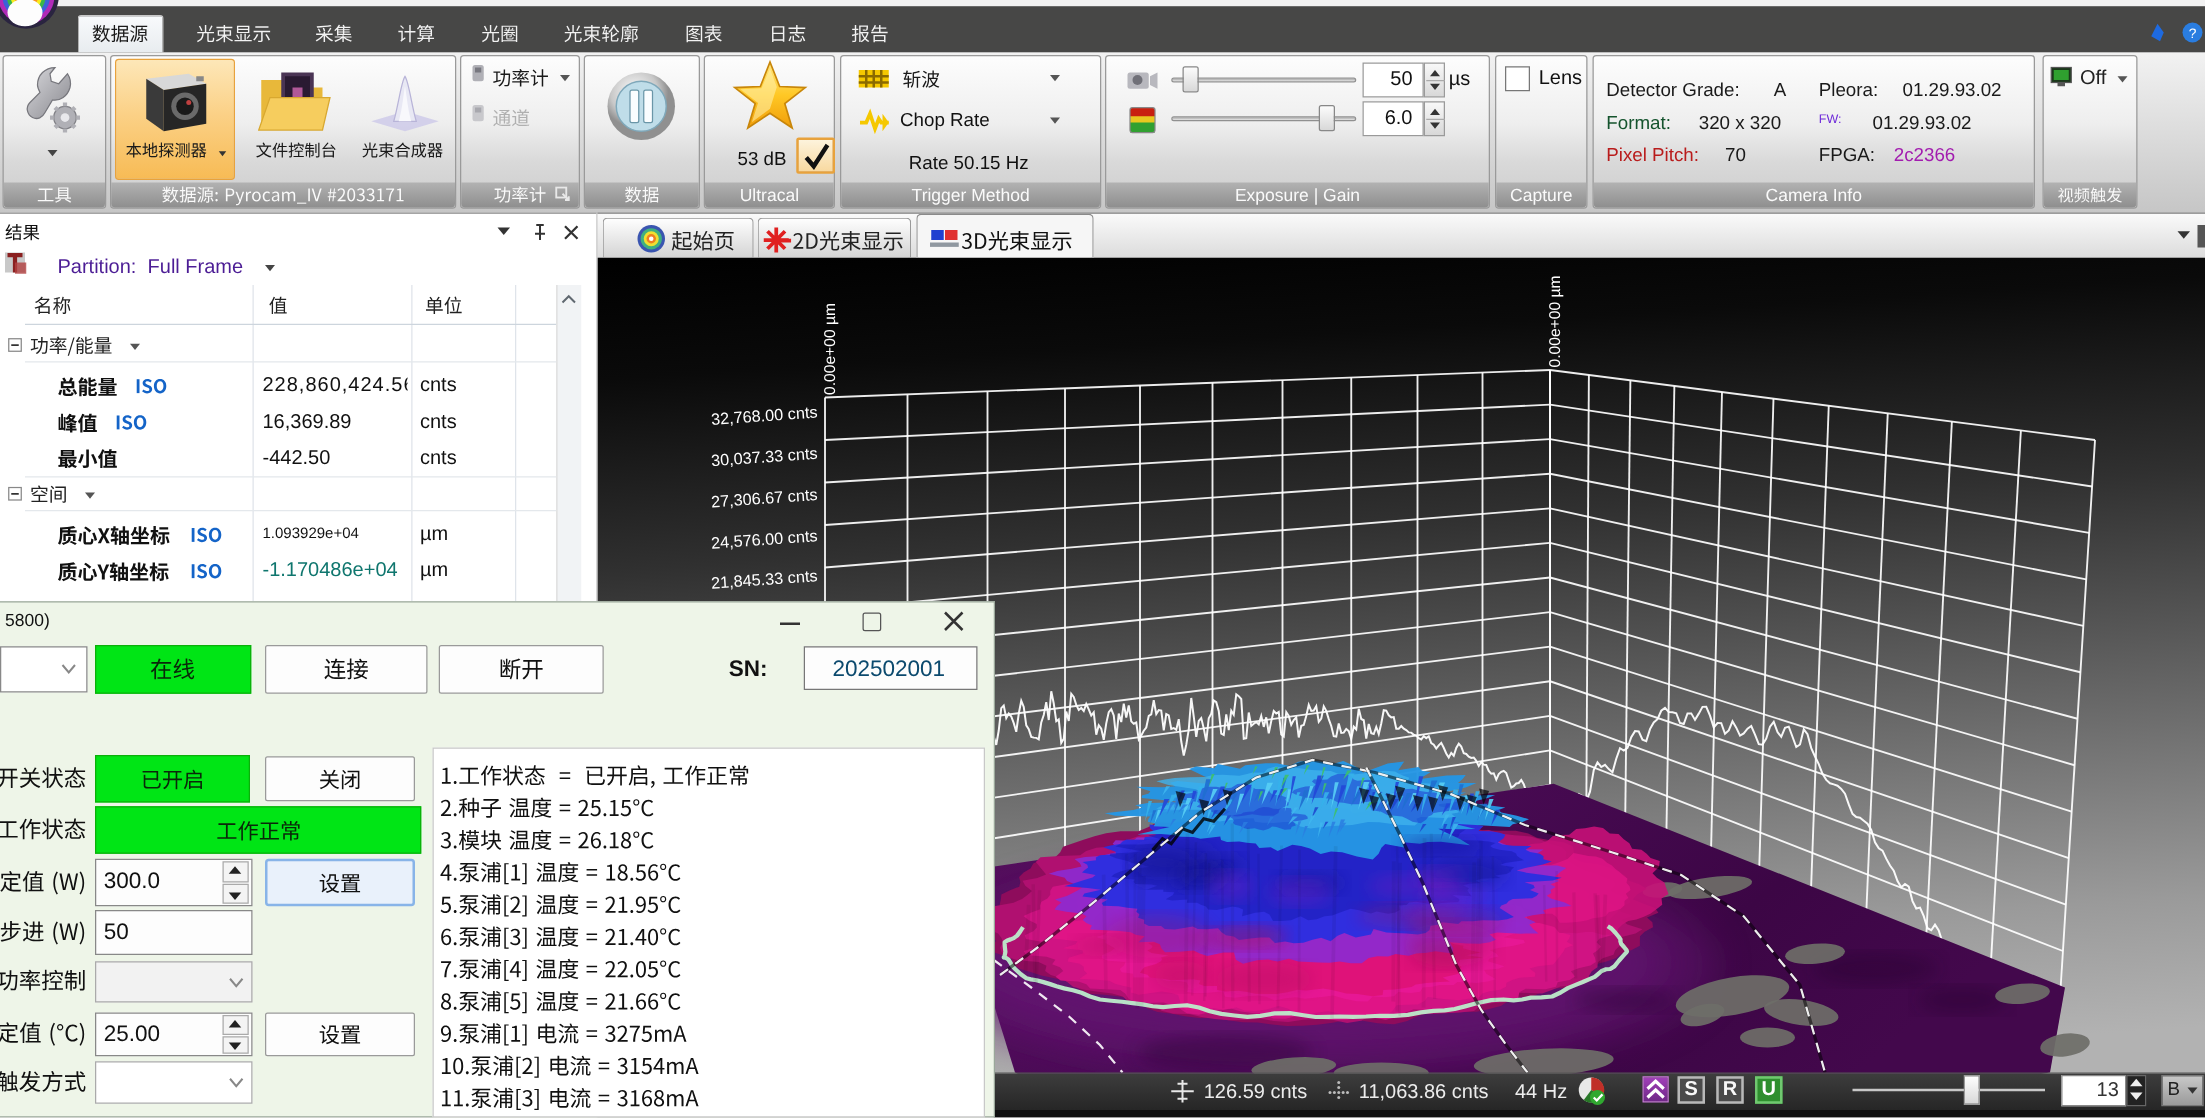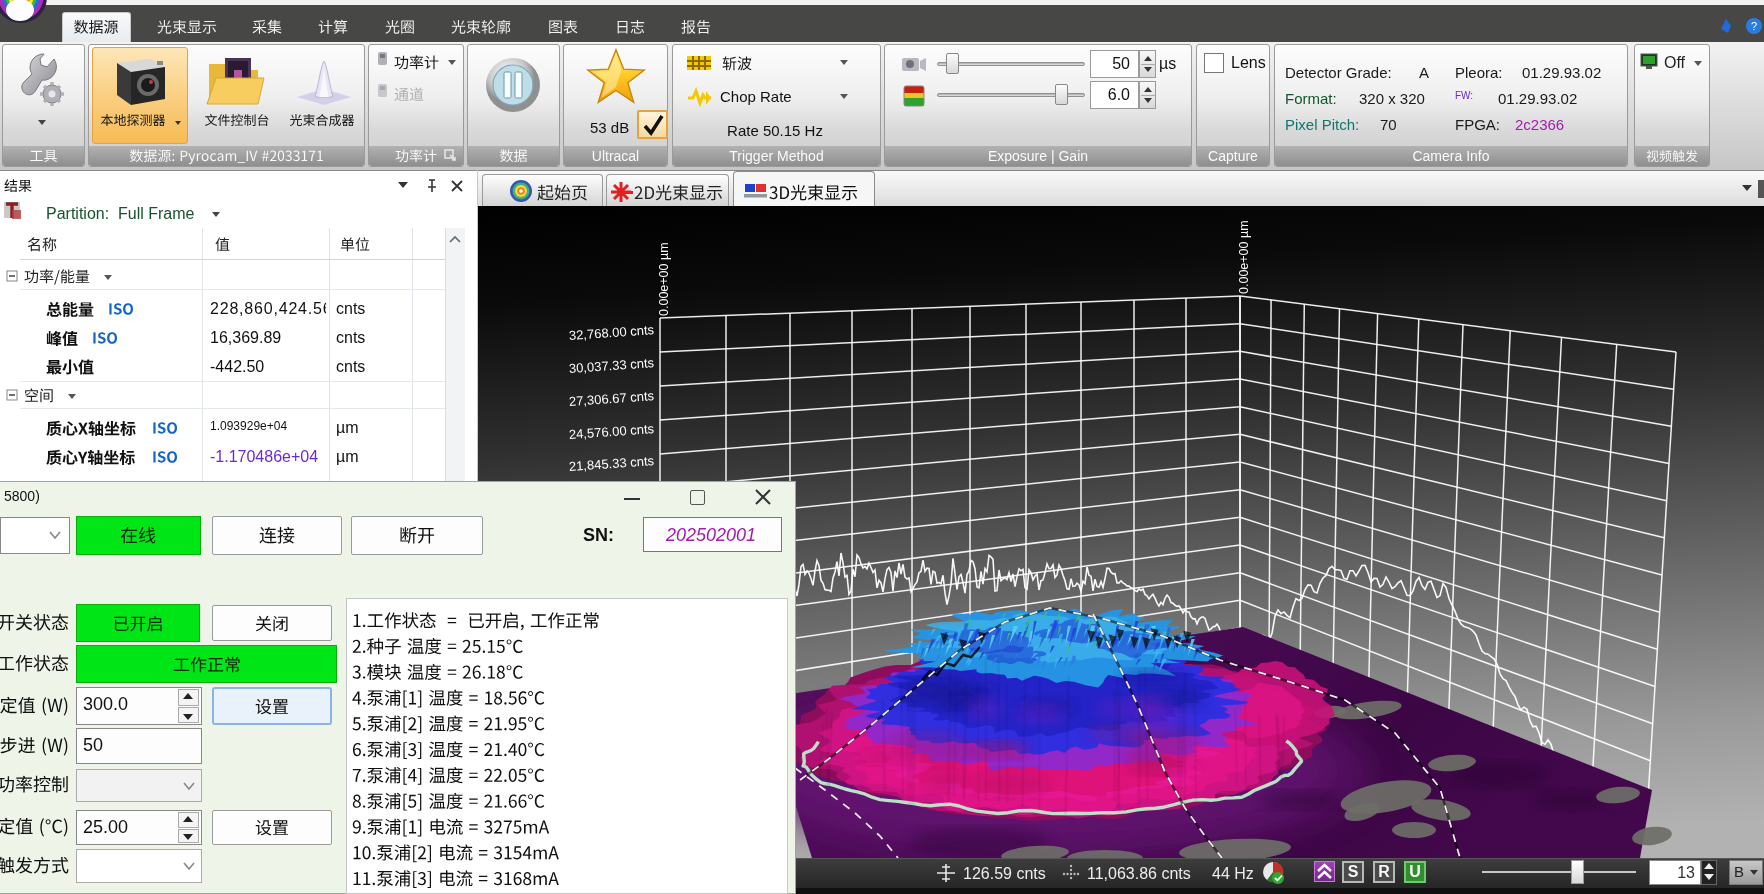--- a/index.html
+++ b/index.html
@@ -317,21 +317,21 @@
 <div style="position:absolute;left:1196px;top:148px;width:74px;text-align:center;font-size:14px;color:#fafafa">Capture</div>
 <div style="position:absolute;left:1204px;top:53px;width:20px;height:20px;background:#fff;border:1px solid #777"></div>
 <div style="position:absolute;left:1231px;top:54px;font-size:16px;color:#111">Lens</div>
 <div style="position:absolute;left:1274px;top:44px;width:354px;height:123px;border:1px solid #9a9a9a;border-radius:3px;background:linear-gradient(180deg,#fdfdfd 0%,#eee 45%,#d9d9d9 70%,#ccc 100%)"></div>
 <div style="position:absolute;left:1275px;top:146px;width:352px;height:20px;background:linear-gradient(180deg,#b2b2b2,#8e8e8e);border-radius:0 0 3px 3px"></div>
 <div style="position:absolute;left:1274px;top:148px;width:354px;text-align:center;font-size:14px;color:#fafafa">Camera Info</div>
 <div style="position:absolute;left:1285px;top:64px;font-size:15px;color:#1a1a1a">Detector Grade:</div>
 <div style="position:absolute;left:1419px;top:64px;font-size:15px;color:#1a1a1a">A</div>
 <div style="position:absolute;left:1285px;top:90px;font-size:15px;color:#14532d">Format:</div>
 <div style="position:absolute;left:1359px;top:90px;font-size:15px;color:#1a1a1a">320 x 320</div>
-<div style="position:absolute;left:1285px;top:116px;font-size:15px;color:#0f766e">Pixel Pitch:</div>
+<div style="position:absolute;left:1285px;top:116px;font-size:15px;color:#b91c1c">Pixel Pitch:</div>
 <div style="position:absolute;left:1380px;top:116px;font-size:15px;color:#1a1a1a">70</div>
 <div style="position:absolute;left:1455px;top:64px;font-size:15px;color:#1a1a1a">Pleora:</div>
 <div style="position:absolute;left:1522px;top:64px;font-size:15px;color:#1a1a1a">01.29.93.02</div>
 <div style="position:absolute;left:1455px;top:90px;font-size:10px;color:#6d28d9">FW:</div>
 <div style="position:absolute;left:1498px;top:90px;font-size:15px;color:#1a1a1a">01.29.93.02</div>
 <div style="position:absolute;left:1455px;top:116px;font-size:15px;color:#1a1a1a">FPGA:</div>
 <div style="position:absolute;left:1515px;top:116px;font-size:15px;color:#a21caf">2c2366</div>
 <div style="position:absolute;left:1634px;top:44px;width:76px;height:123px;border:1px solid #9a9a9a;border-radius:3px;background:linear-gradient(180deg,#fdfdfd 0%,#eee 45%,#d9d9d9 70%,#ccc 100%)"></div>
 <div style="position:absolute;left:1635px;top:146px;width:74px;height:20px;background:linear-gradient(180deg,#b2b2b2,#8e8e8e);border-radius:0 0 3px 3px"></div>
 <svg class="ab" style="left:1640px;top:52px" width="20" height="18">
@@ -348,21 +348,21 @@
     <path d="M5 2 h6 M8 2 v7 M4 9 h8 M8 9 v5" stroke="#333" stroke-width="1.6" fill="none"></path>
   </svg>
 <svg class="ab" style="left:450px;top:179px" width="14" height="14">
     <path d="M2 2 L12 12 M12 2 L2 12" stroke="#333" stroke-width="1.8"></path>
   </svg>
 <svg class="ab" style="left:2px;top:198px" width="24" height="26">
     <rect x="2" y="4" width="16" height="16" fill="#c8c8c8"></rect>
     <path d="M4 6 h12 M10 6 v14" stroke="#8a2020" stroke-width="3.4" fill="none"></path>
     <rect x="10" y="12" width="9" height="9" fill="#b04040" opacity="0.8"></rect>
   </svg>
-<div style="position:absolute;left:46px;top:205px;font-size:16px;color:#14532d">Partition:&nbsp; Full Frame</div>
+<div style="position:absolute;left:46px;top:205px;font-size:16px;color:#4c1d95">Partition:&nbsp; Full Frame</div>
 <div style="position:absolute;left:212px;top:212px;width:0;height:0;border-left:4px solid transparent;border-right:4px solid transparent;border-top:5px solid #444"></div>
 <div style="position:absolute;left:202px;top:228px;width:1px;height:253px;background:#dfe4ea"></div>
 <div style="position:absolute;left:329px;top:228px;width:1px;height:253px;background:#dfe4ea"></div>
 <div style="position:absolute;left:412px;top:228px;width:1px;height:253px;background:#dfe4ea"></div>
 <div style="position:absolute;left:20px;top:259px;width:425px;height:1px;background:#cdd5dd"></div>
 <div style="position:absolute;left:445px;top:228px;width:20px;height:253px;background:#f1f3f5;border-left:1px solid #dcdcdc"></div>
 <svg class="ab" style="left:448px;top:234px" width="14" height="12">
     <path d="M2 8 L7 3 L12 8" stroke="#606870" stroke-width="1.6" fill="none"></path>
   </svg>
 <div style="position:absolute;left:20px;top:262px;width:425px;height:28px;border-bottom:1px solid #e4e8ec"></div>
@@ -378,21 +378,21 @@
 <div style="position:absolute;left:210px;top:357.5px;width:116px;overflow:hidden;white-space:nowrap;font-size:16px;color:#111">-442.50</div>
 <div style="position:absolute;left:336px;top:357.5px;font-size:16px;color:#111">cnts</div>
 <div style="position:absolute;left:20px;top:381px;width:425px;height:28px;border-bottom:1px solid #e4e8ec;border-top:1px solid #e4e8ec"></div>
 <svg class="ab" style="left:6px;top:389px" width="13" height="13">
     <rect x="1" y="1" width="10" height="10" fill="#fff" stroke="#888"></rect>
     <path d="M3 6 h6" stroke="#333" stroke-width="1.4"></path>
   </svg>
 <div style="position:absolute;left:68px;top:394px;width:0;height:0;border-left:4px solid transparent;border-right:4px solid transparent;border-top:5px solid #555"></div>
 <div style="position:absolute;left:210px;top:419px;width:117px;overflow:hidden;white-space:nowrap;font-size:12px;color:#111">1.093929e+04</div>
 <div style="position:absolute;left:336px;top:419px;font-size:16px;color:#111">µm</div>
-<div style="position:absolute;left:210px;top:448px;width:117px;overflow:hidden;white-space:nowrap;font-size:16px;color:#6d28d9">-1.170486e+04</div>
+<div style="position:absolute;left:210px;top:448px;width:117px;overflow:hidden;white-space:nowrap;font-size:16px;color:#0f766e">-1.170486e+04</div>
 <div style="position:absolute;left:336px;top:448px;font-size:16px;color:#111">µm</div>
 <div style="position:absolute;left:478px;top:170px;width:1286px;height:36px;background:linear-gradient(180deg,#fafafa,#dcdcdc);border-top:1px solid #888"></div>
 <div style="position:absolute;left:482px;top:174px;width:121px;height:32px;background:linear-gradient(180deg,#fefefe,#d4d4d4);border:1px solid #9a9a9a;border-bottom:none;border-radius:4px 4px 0 0"></div>
 <div style="position:absolute;left:606px;top:174px;width:123px;height:32px;background:linear-gradient(180deg,#fefefe,#d4d4d4);border:1px solid #9a9a9a;border-bottom:none;border-radius:4px 4px 0 0"></div>
 <div style="position:absolute;left:733px;top:171px;width:142px;height:35px;background:#f6f6f6;border:1px solid #8a8a8a;border-bottom:none;border-radius:4px 4px 0 0;box-shadow:0 1px 0 #f6f6f6"></div>
 <svg class="ab" style="left:509px;top:179px" width="24" height="24">
     <circle cx="12" cy="12" r="11" fill="#3a55b0"></circle>
     <circle cx="12" cy="12" r="8.5" fill="#40b080"></circle>
     <circle cx="12" cy="12" r="6" fill="#f0e030"></circle>
     <circle cx="12" cy="12" r="3.8" fill="#f08020"></circle>
@@ -775,21 +775,21 @@
   </svg>
 <div style="position:absolute;left:0px;top:517px;width:70px;height:37px;background:#fff;border:1px solid #888;z-index:41;"></div>
 <svg class="ab" style="left:48px;top:530px;z-index:41" width="14" height="10">
     <path d="M2 2 L7 8 L12 2" stroke="#888" stroke-width="1.6" fill="none"></path>
   </svg>
 <div style="position:absolute;left:76px;top:516px;width:125px;height:39px;background:#00e515;border:1px solid #0ab00a;z-index:41;"></div>
 <div style="position:absolute;left:212px;top:516px;width:130px;height:39px;background:#fdfdfd;border:1.5px solid #9a9a9a;border-radius:2px;z-index:41;"></div>
 <div style="position:absolute;left:351px;top:516px;width:132px;height:39px;background:#fdfdfd;border:1.5px solid #9a9a9a;border-radius:2px;z-index:41;"></div>
 <div style="position:absolute;left:583px;top:525px;font-size:18px;font-weight:bold;color:#111;z-index:41;">SN:</div>
 <div style="position:absolute;left:643px;top:517px;width:139px;height:35px;background:#fdfdfd;border:1.5px solid #777;z-index:41;"></div>
-<div style="position:absolute;left:643px;top:525px;width:136px;text-align:center;font-size:18px;color:#a21caf;z-index:41;font-style:italic;">202502001</div>
+<div style="position:absolute;left:643px;top:525px;width:136px;text-align:center;font-size:18px;color:#0c4a6e;z-index:41;">202502001</div>
 <div style="position:absolute;left:76px;top:604px;width:124px;height:38px;background:#00e515;border:1px solid #0ab00a;z-index:41;"></div>
 <div style="position:absolute;left:212px;top:605px;width:120px;height:36px;background:#fdfdfd;border:1.5px solid #9a9a9a;border-radius:2px;z-index:41;"></div>
 <div style="position:absolute;left:76px;top:645px;width:261px;height:38px;background:#00e515;border:1px solid #0ab00a;z-index:41;"></div>
 <div style="position:absolute;left:76px;top:687px;width:126px;height:38px;background:#fdfdfd;border:1.5px solid #888;z-index:41;"></div>
 <div style="position:absolute;left:83px;top:694px;font-size:18px;color:#111;z-index:41;">300.0</div>
 <div style="position:absolute;left:178px;top:689px;width:21px;height:17px;background:#f4f4f4;border:1px solid #aaa;z-index:41;"></div>
 <div style="position:absolute;left:178px;top:707px;width:21px;height:16px;background:#f4f4f4;border:1px solid #aaa;z-index:41;"></div>
 <div style="position:absolute;left:183px;top:693px;width:0;height:0;border-left:5px solid transparent;border-right:5px solid transparent;border-bottom:6px solid #222;z-index:42"></div>
 <div style="position:absolute;left:183px;top:714px;width:0;height:0;border-left:5px solid transparent;border-right:5px solid transparent;border-top:6px solid #222;z-index:42"></div>
 <div style="position:absolute;left:212px;top:687px;width:120px;height:38px;background:#e9f1fb;border:2px solid #88b4e8;border-radius:3px;z-index:41;"></div>

